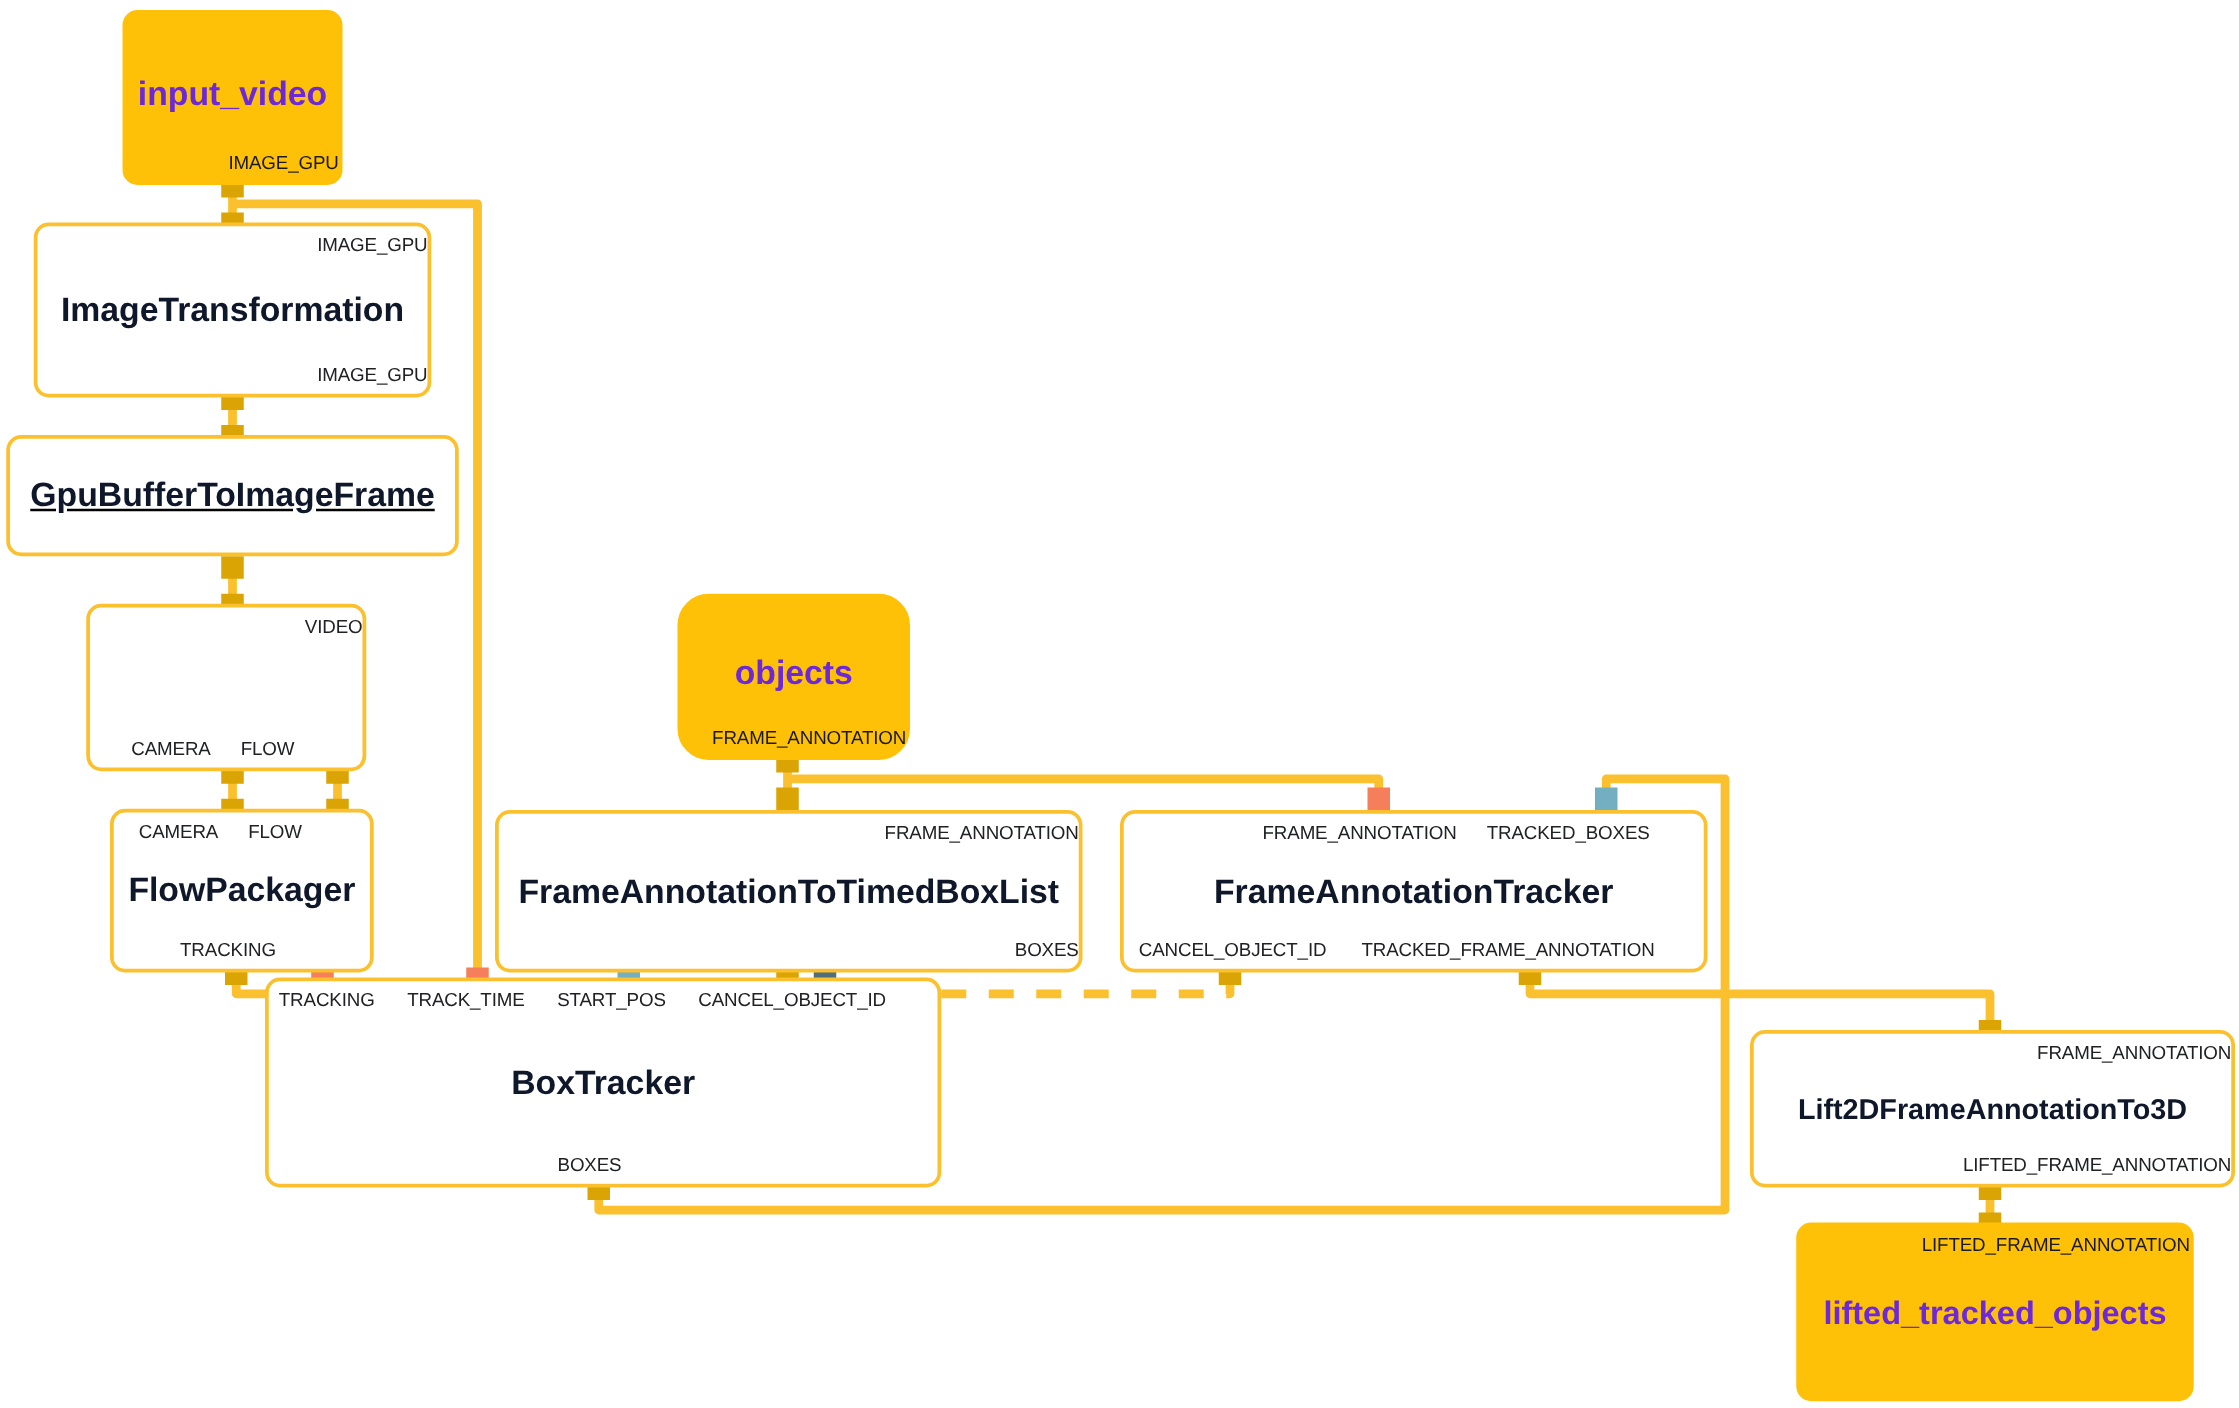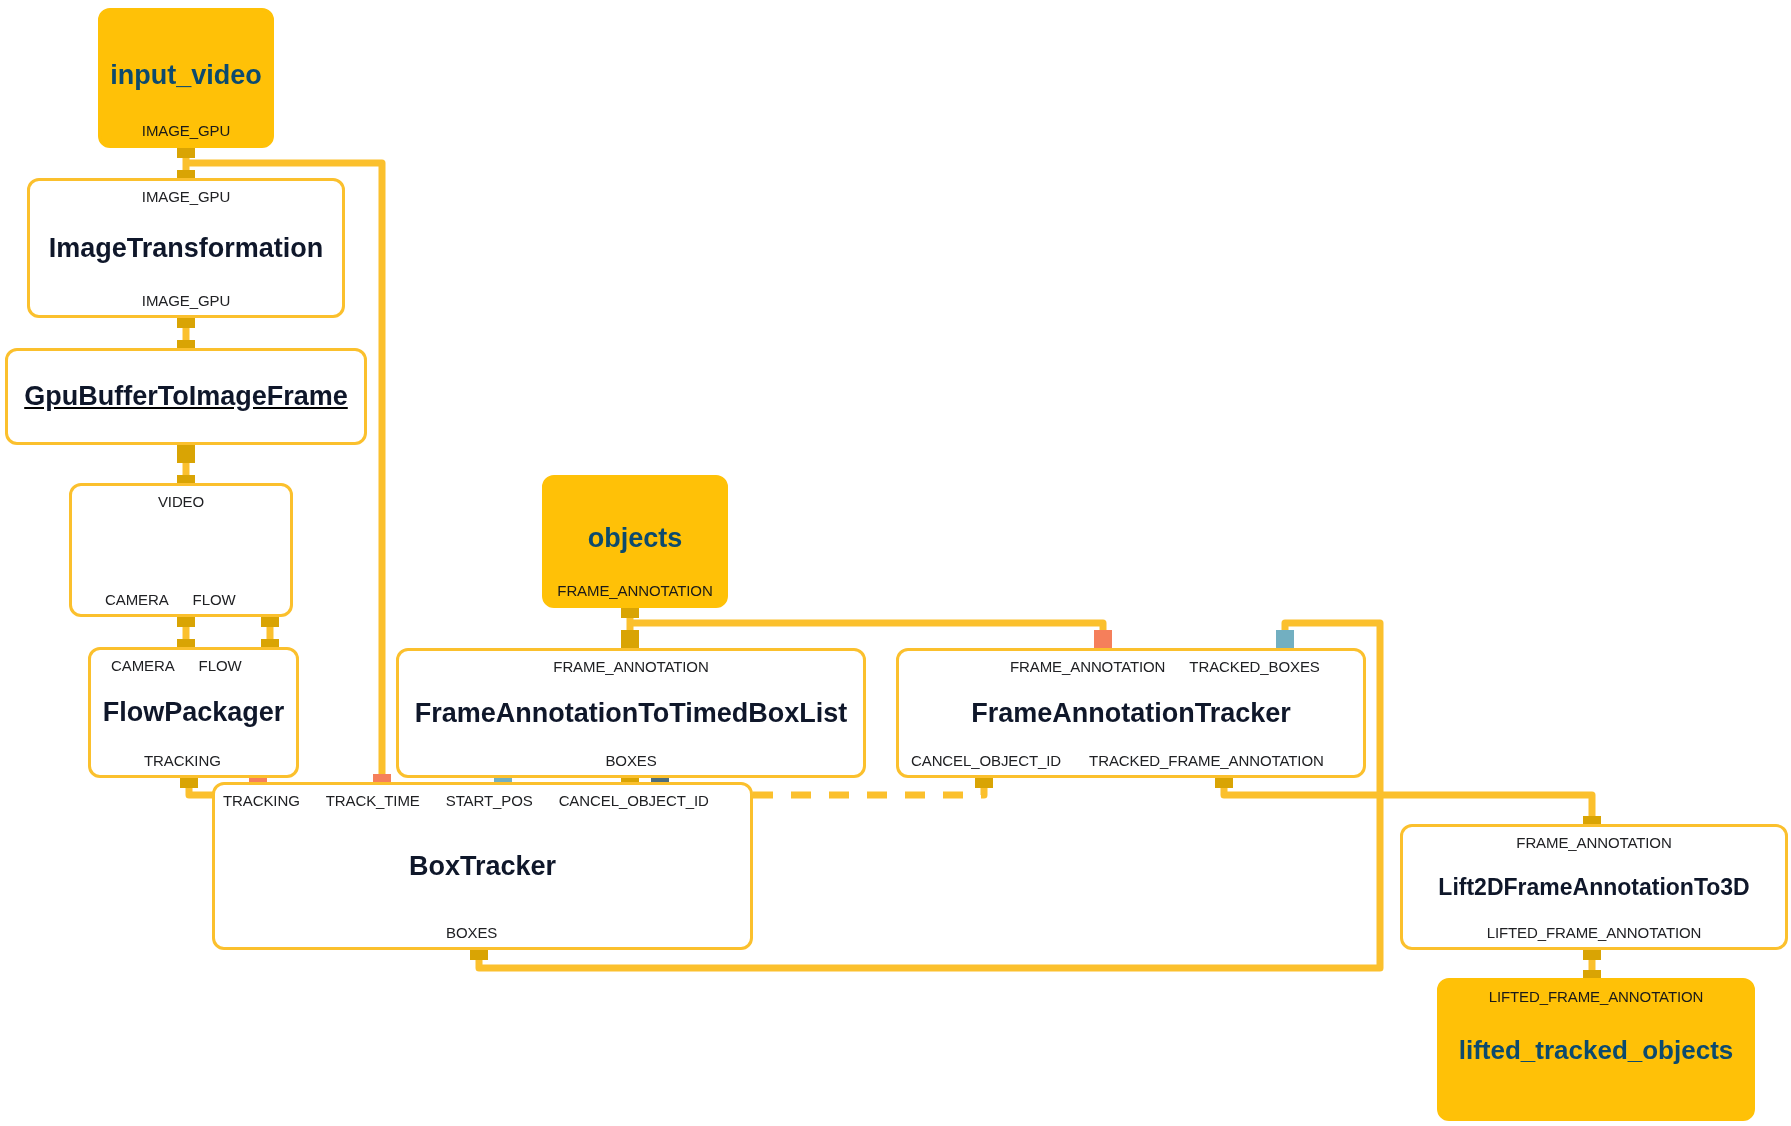--- a/index.html
+++ b/index.html
@@ -44,21 +44,21 @@
     border-radius: 12px;
   }
   .node.stream {
     background: #ffc107;
     border: 3px solid #ffc107;
     border-radius: 12px;
   }
 
   .port-row {
     display: flex;
-    justify-content: center;
+    justify-content: flex-end;
     align-items: center;
     gap: 0px;
     height: 22px;
     flex: 0 0 auto;
     position: relative;
     white-space: nowrap;
   }
   .port-row.top { margin-top: 4px; }
   .port-row.bottom { margin-bottom: 4px; }
   .port-label {
@@ -73,21 +73,21 @@
     display: flex;
     align-items: center;
     justify-content: center;
     font-size: 27px;
     font-weight: bold;
     color: #0f172a;
     line-height: 1;
     white-space: nowrap;
     padding: 0 10px;
   }
-  .node.stream .node-title { font-size: 27px; color: #0c4a6e; }
+  .node.stream .node-title { font-size: 27px; color: #6d28d9; }
   .node.stream .port-label { font-size: 15px; color: #1a1a1a; }
 
   .spacer { flex: 0 0 auto; height: 20px; }
 </style>
 </head>
 <body>
 
 <div id="canvas">
 
   <svg id="edges" viewBox="0 0 1791 1126" width="1791" height="1126">
@@ -204,21 +204,21 @@
     <div class="port-row top" style="justify-content:flex-start;padding-left:20px;gap:24px;">
       <span class="port-label">CAMERA</span>
       <span class="port-label">FLOW</span>
     </div>
     <div class="node-title">FlowPackager</div>
     <div class="port-row bottom" style="justify-content:flex-start;padding-left:53px;">
       <span class="port-label">TRACKING</span>
     </div>
   </div>
 
-  <div class="node stream" style="left:542px;top:475px;width:186px;height:133px;">
+  <div class="node stream" style="left:542px;top:475px;width:186px;height:133px;border-radius:25px;">
     <div class="spacer"></div>
     <div class="node-title">objects</div>
     <div class="port-row bottom">
       <span class="port-label">FRAME_ANNOTATION</span>
     </div>
   </div>
 
   <div class="node calculator" style="left:396px;top:648px;width:470px;height:130px;">
     <div class="port-row top">
       <span class="port-label">FRAME_ANNOTATION</span>

